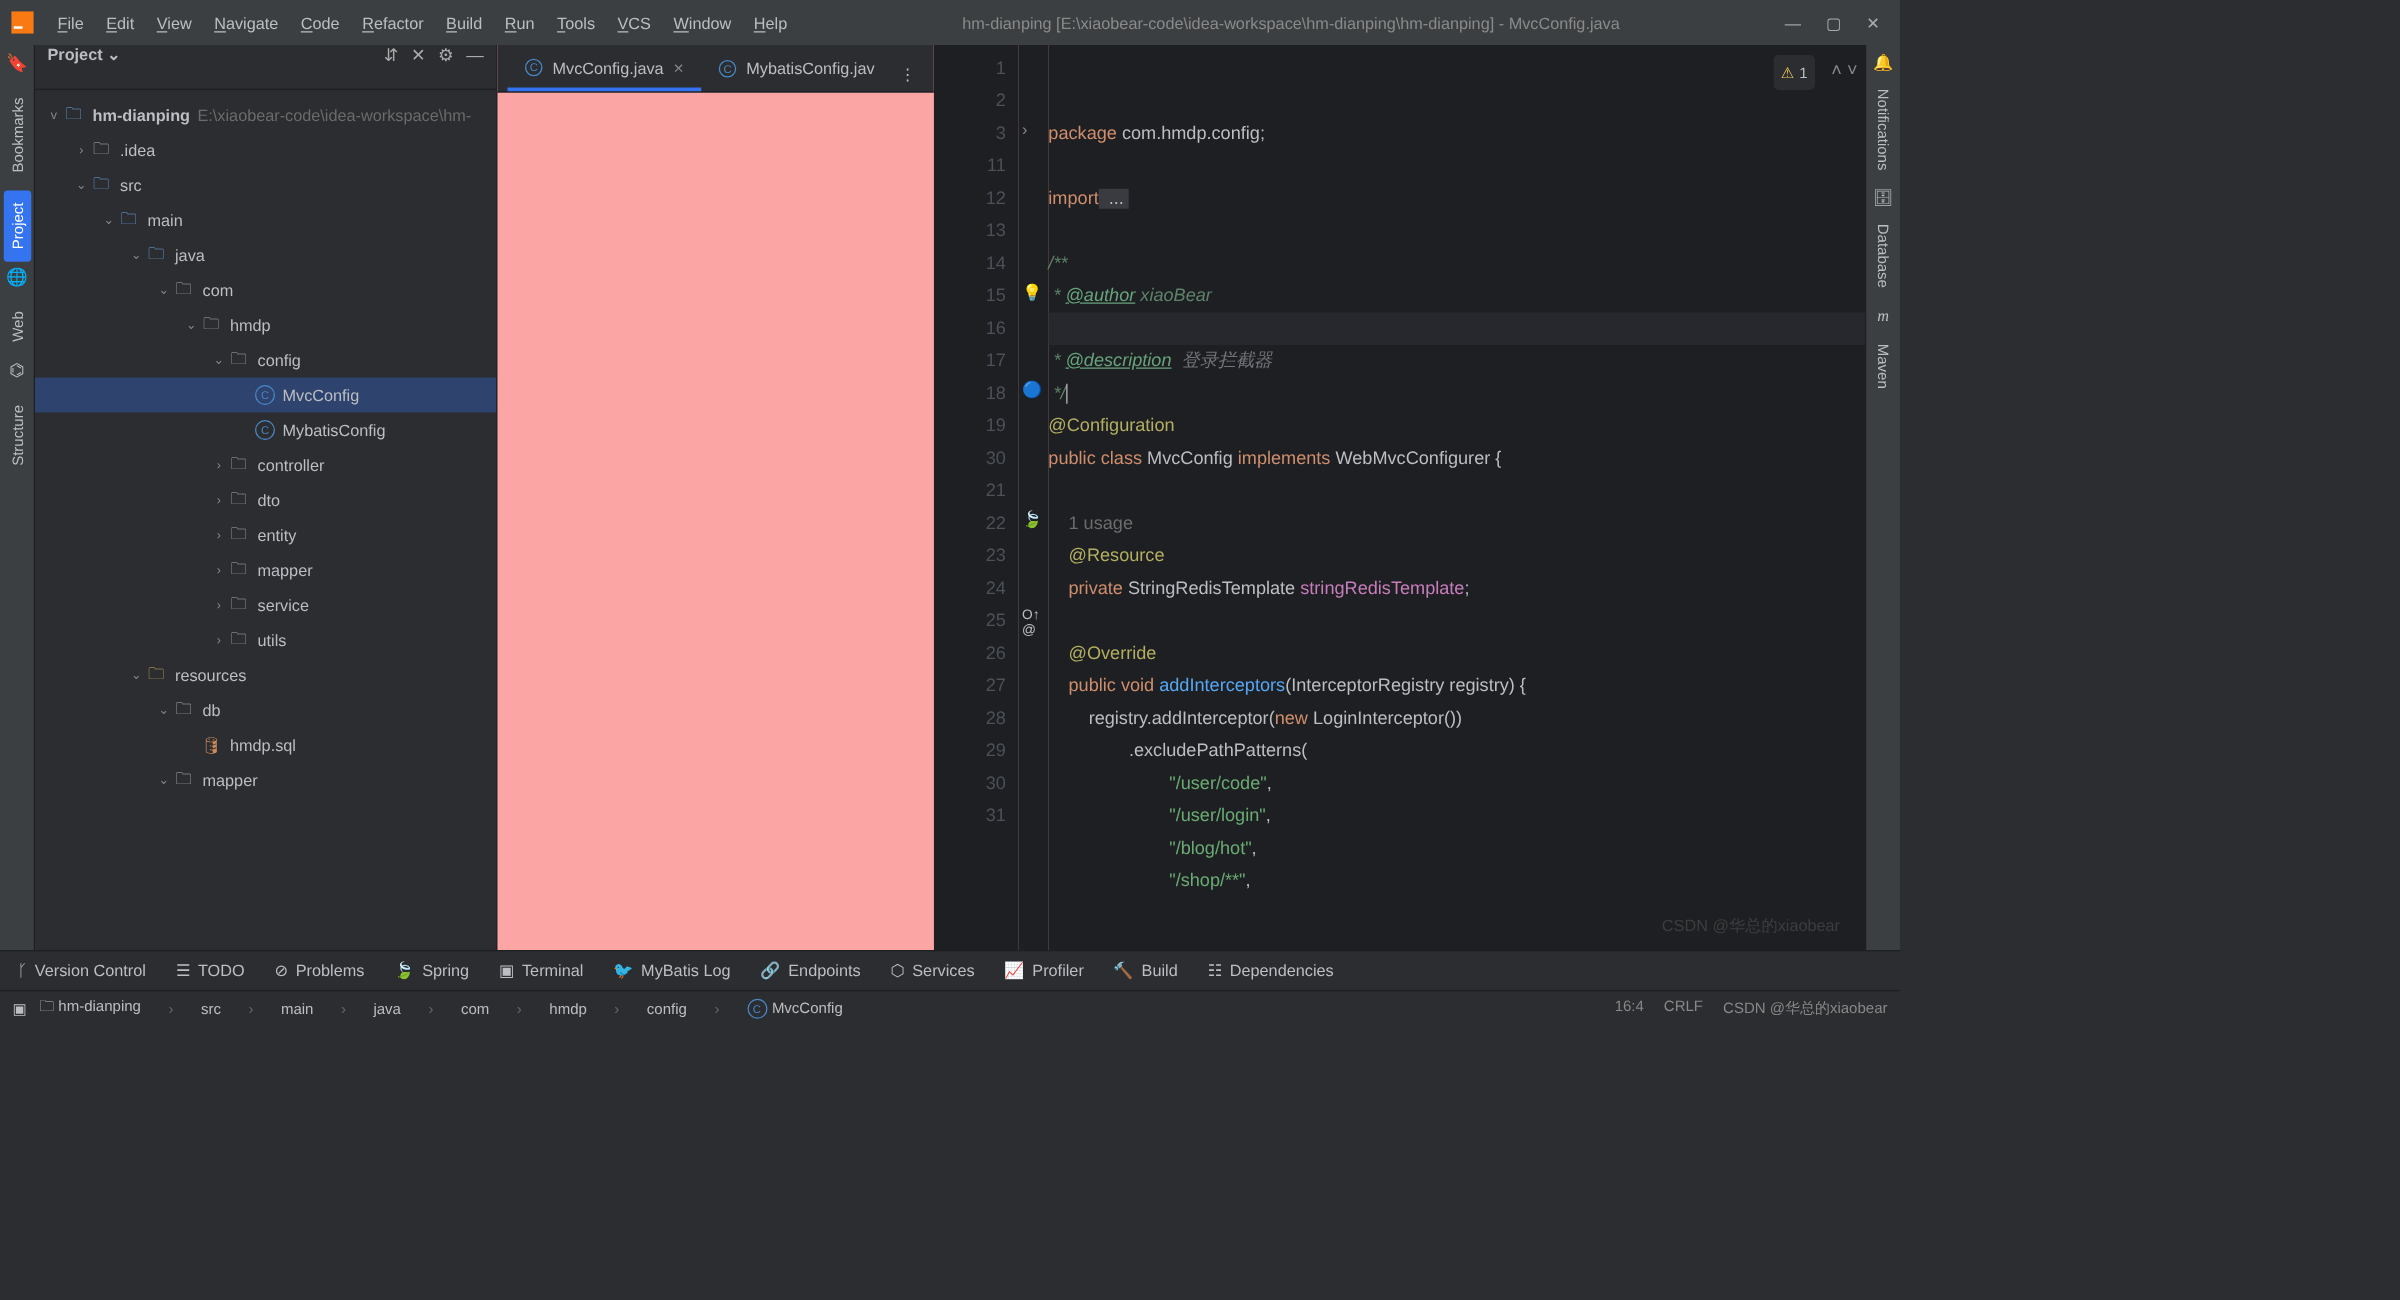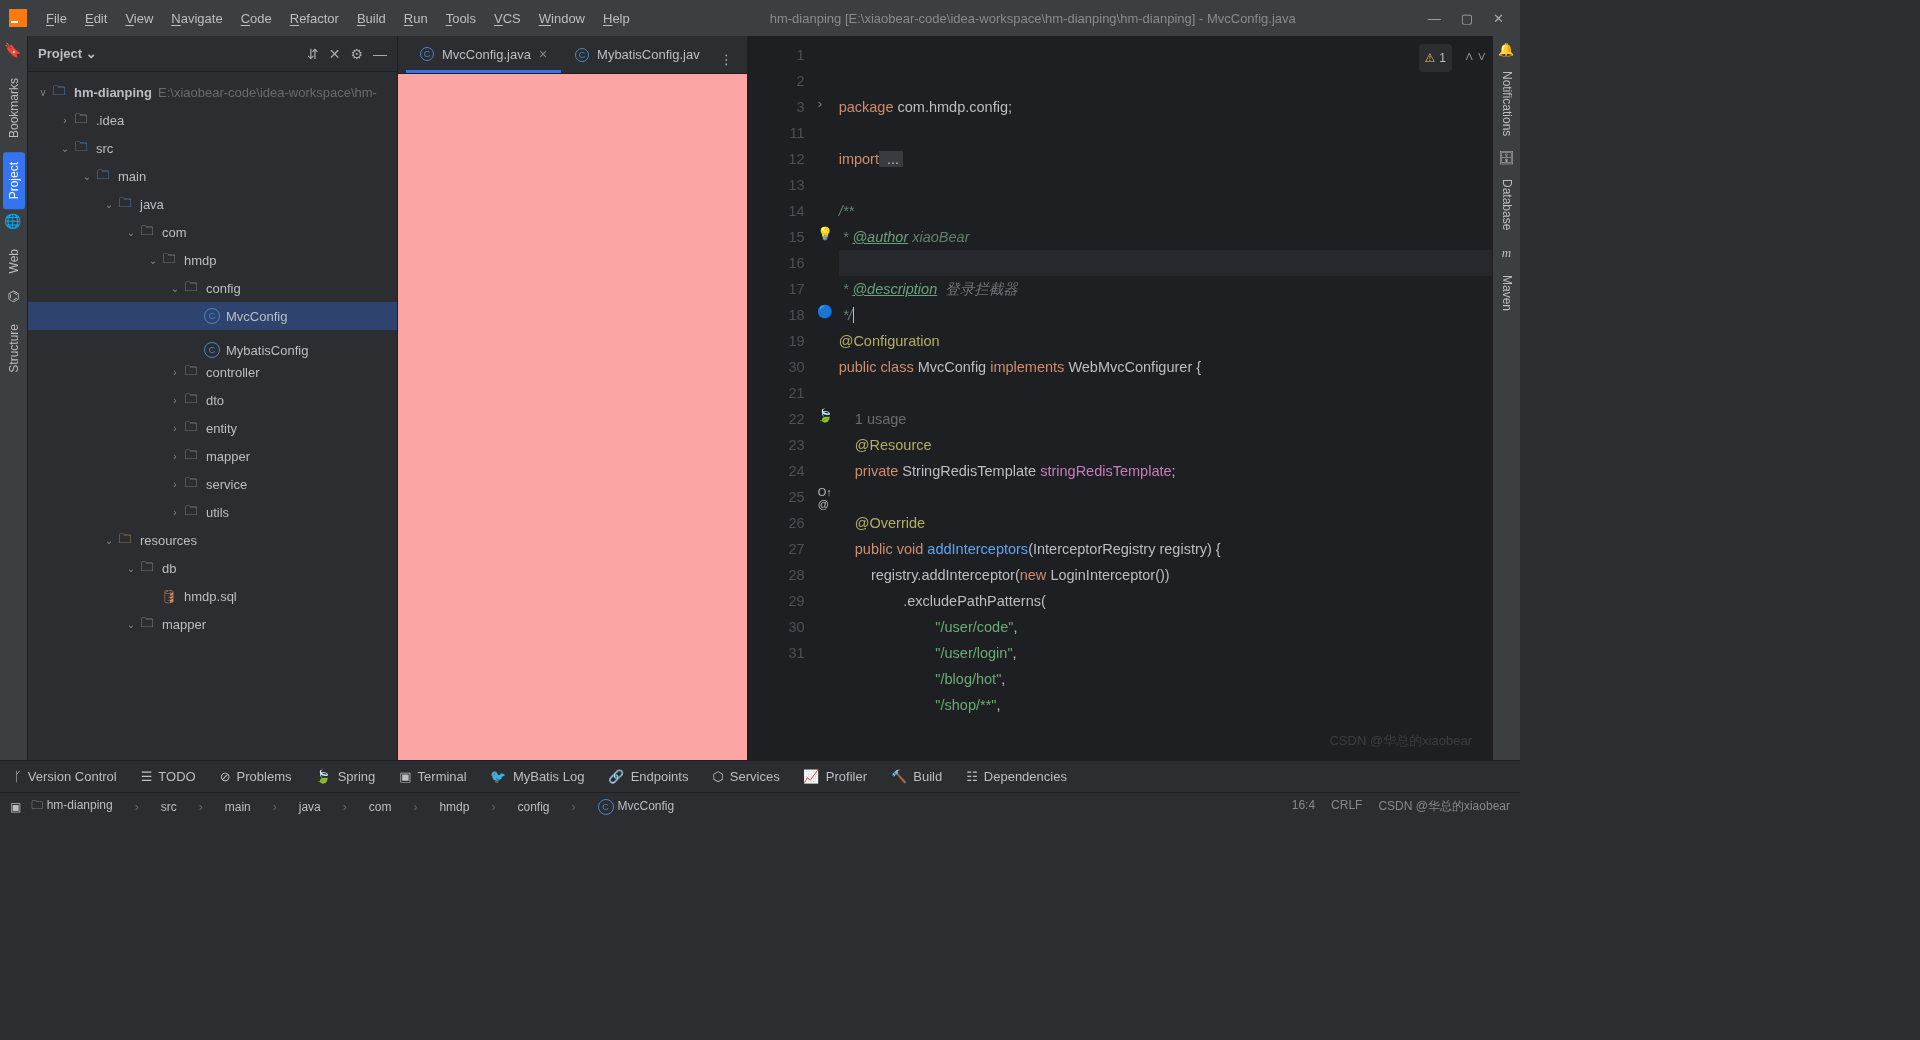--- a/index.html
+++ b/index.html
@@ -17,21 +17,21 @@
 .gutter { width:28px; background:#3c3f41; display:flex; flex-direction:column; align-items:center; padding-top:6px; gap:4px; border-right:1px solid #1e1f22; }
 .gutter .vtab { writing-mode:vertical-rl; transform:rotate(180deg); padding:10px 4px; font-size:12px; cursor:pointer; color:#bcbec4; border-radius:3px; }
 .gutter .vtab.active { background:#3574f0; color:#fff; }
 .gutter .ic { margin-bottom:6px; font-size:14px; }
 
 .gutterR { width:28px; background:#3c3f41; display:flex; flex-direction:column; align-items:center; padding-top:6px; gap:4px; border-left:1px solid #1e1f22; }
 .gutterR .vtab { writing-mode:vertical-rl; padding:10px 4px; font-size:12px; cursor:pointer; }
 .gutterR .ic { width:20px; text-align:center; }
 
 .project { width:370px; background:#2b2d30; border-right:1px solid #1e1f22; display:flex; flex-direction:column; }
-.project-head { height:36px; display:flex; align-items:center; padding:0 10px; gap:10px; border-bottom:1px solid #1e1f22; }
+.project-head { height:36px; display:flex; align-items:flex-start; padding:0 10px; gap:10px; border-bottom:1px solid #1e1f22; }
 .project-head .title { font-weight:600; flex:1; }
 .project-head .icb { cursor:pointer; color:#aaa; font-size:14px; }
 .tree { flex:1; overflow:auto; padding:6px 0; position:relative; }
 .tree-row { display:flex; align-items:center; height:28px; padding-left:8px; cursor:pointer; white-space:nowrap; }
 .tree-row.sel { background:#2e436e; }
 .tree-row .arr { width:14px; text-align:center; color:#888; font-size:10px; }
 .tree-row .ficon { width:18px; text-align:center; margin-right:6px; }
 .tree-row .dim { color:#6b6b6b; margin-left:6px; }
 .ficon.folder::before { content:"🗀"; color:#aeb3bd; }
 .ficon.mod::before { content:"🗀"; color:#6ba5e7; }
@@ -166,21 +166,21 @@
         <div class="tree-row" style="padding-left: 140px;">
           <span class="arr">⌄</span>
           <span class="ficon pkg"></span>
           <span>config</span>
         </div>
         <div class="tree-row sel" style="padding-left: 162px;">
           <span class="arr"></span>
           <span class="ficon cls"></span>
           <span>MvcConfig</span>
         </div>
-        <div class="tree-row" style="padding-left: 162px; align-items: flex-end;">
+        <div class="tree-row" style="padding-left: 162px;">
           <span class="arr"></span>
           <span class="ficon cls"></span>
           <span>MybatisConfig</span>
         </div>
         <div class="tree-row" style="padding-left: 140px;">
           <span class="arr">›</span>
           <span class="ficon pkg"></span>
           <span>controller</span>
         </div>
         <div class="tree-row" style="padding-left: 140px;">

